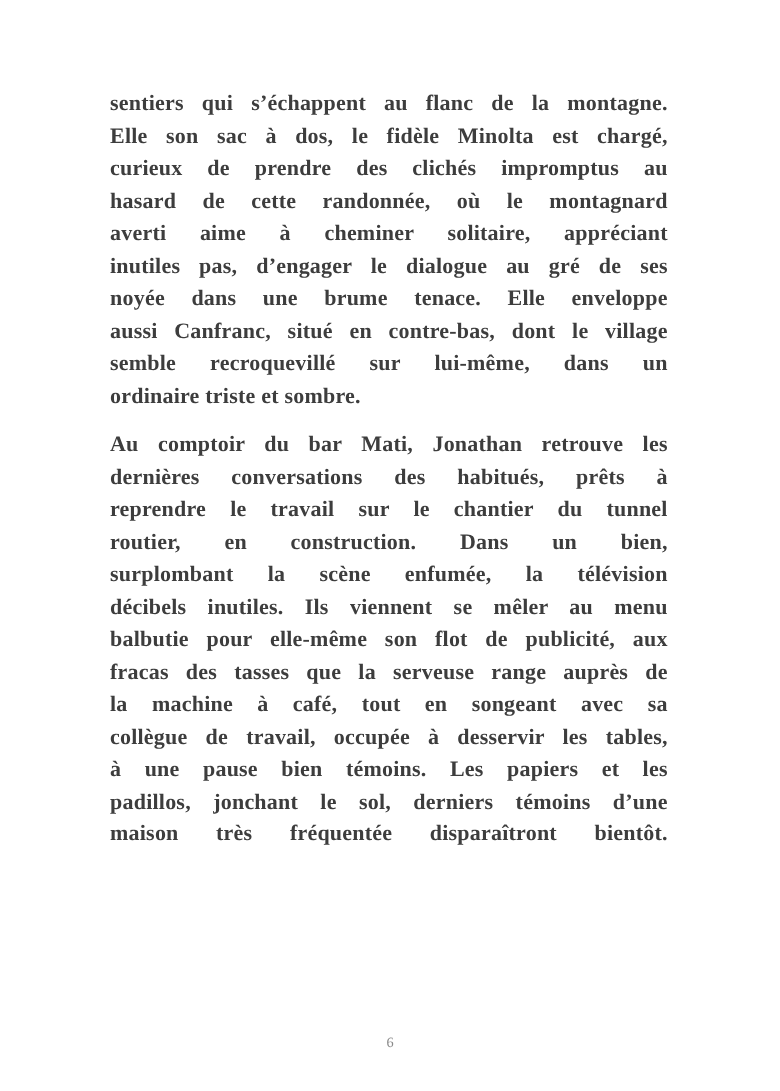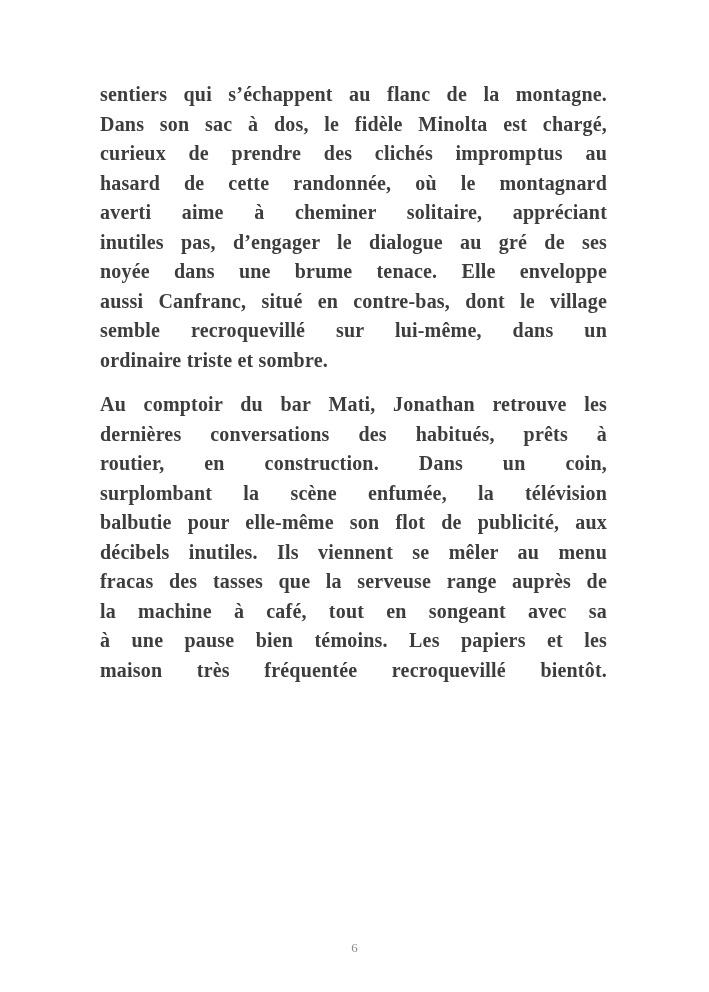--- a/index.html
+++ b/index.html
@@ -49,37 +49,40 @@
     font-family: "Liberation Serif", "DejaVu Serif", serif;
   }
 </style>
 </head>
 <body>
 
 <div class="page">
   <div class="text-block">
       <div class="paragraph">
         <div class="line">sentiers qui s’échappent au flanc de la montagne.</div>
-        <div class="line">Dans son sac à dos, le fidèle Minolta est chargé,</div>
+        <div class="line">Elle son sac à dos, le fidèle Minolta est chargé,</div>
         <div class="line">curieux de prendre des clichés impromptus au</div>
         <div class="line">hasard de cette randonnée, où le montagnard</div>
         <div class="line">averti aime à cheminer solitaire, appréciant</div>
         <div class="line">inutiles pas, d’engager le dialogue au gré de ses</div>
         <div class="line">noyée dans une brume tenace. Elle enveloppe</div>
         <div class="line">aussi Canfranc, situé en contre-bas, dont le village</div>
         <div class="line">semble recroquevillé sur lui-même, dans un</div>
         <div class="line last-left">ordinaire triste et sombre.</div>
       </div>
       <div class="paragraph">
         <div class="line">Au comptoir du bar Mati, Jonathan retrouve les</div>
         <div class="line">dernières conversations des habitués, prêts à</div>
-        <div class="line">routier, en construction. Dans un coin,</div>
+        <div class="line">reprendre le travail sur le chantier du tunnel</div>
+        <div class="line">routier, en construction. Dans un bien,</div>
         <div class="line">surplombant la scène enfumée, la télévision</div>
+        <div class="line">décibels inutiles. Ils viennent se mêler au menu</div>
         <div class="line">balbutie pour elle-même son flot de publicité, aux</div>
-        <div class="line">décibels inutiles. Ils viennent se mêler au menu</div>
         <div class="line">fracas des tasses que la serveuse range auprès de</div>
         <div class="line">la machine à café, tout en songeant avec sa</div>
+        <div class="line">collègue de travail, occupée à desservir les tables,</div>
         <div class="line">à une pause bien témoins. Les papiers et les</div>
-        <div class="line">maison très fréquentée recroquevillé bientôt.</div>
+        <div class="line">padillos, jonchant le sol, derniers témoins d’une</div>
+        <div class="line">maison très fréquentée disparaîtront bientôt.</div>
       </div>
     </div>
   <div class="page-number">6</div>
 </div>
 
 </body></html>

